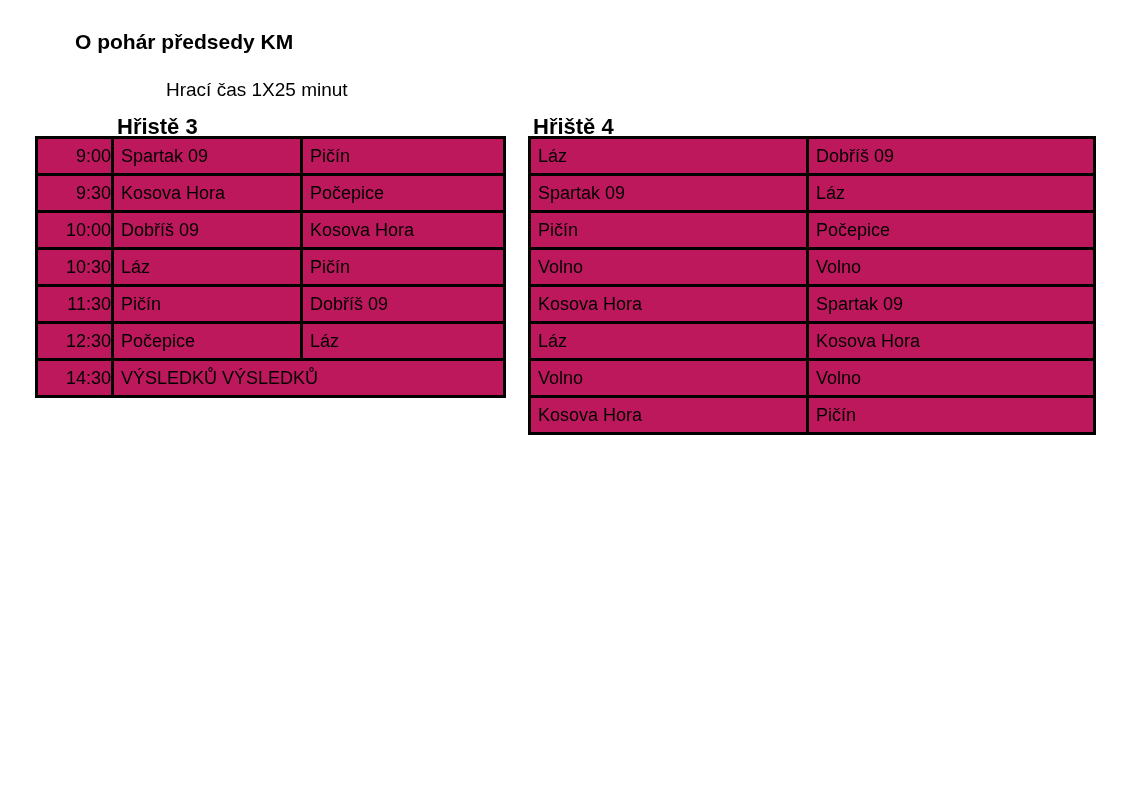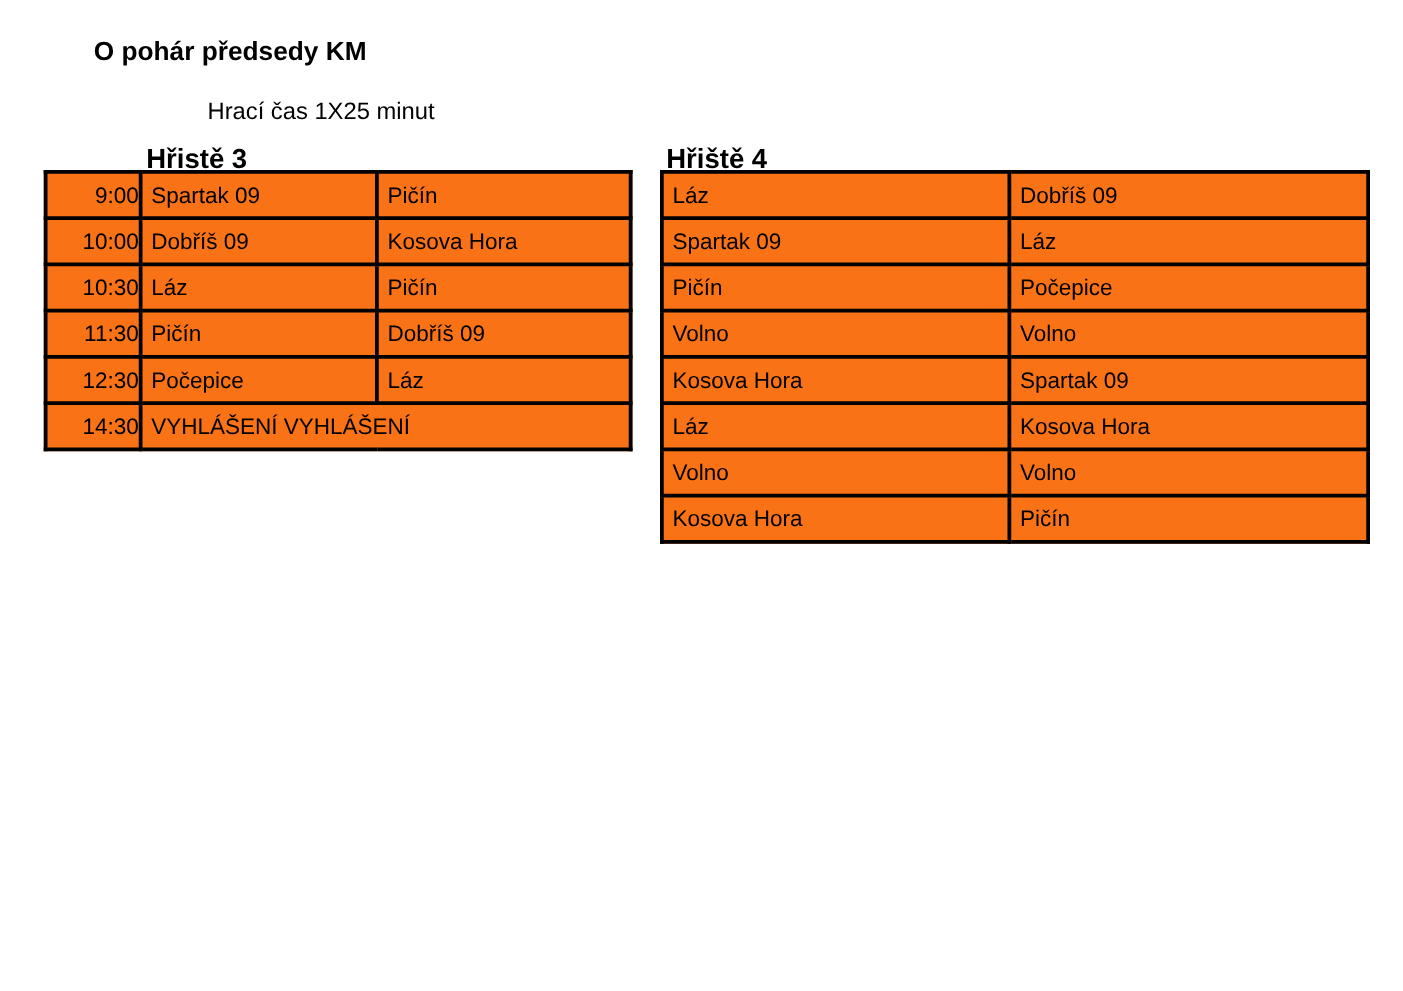--- a/index.html
+++ b/index.html
@@ -40,21 +40,21 @@
     white-space: nowrap;
     margin-top: 20px;
   }
   .court-header.c3 { left: 117px; }
   .court-header.c4 { left: 533px; }
 
   table.schedule {
     position: absolute;
     border-collapse: collapse;
     table-layout: fixed;
-    background: #f97316;
+    background: #be185d;
   }
   #court3-table { left: 35px;  top: 136px; width: 468px; }
   #court4-table { left: 528px; top: 136px; width: 565px; }
 
   table.schedule td {
     border: 3px solid #000000;
     height: 34px;            
     font-size: 18px;
     padding: 0 0 0 7px;
     vertical-align: middle;
@@ -83,20 +83,25 @@
       <col style="width:189px">
       <col style="width:203px">
   </colgroup>
   <tbody>
     <tr>
       <td class="time-cell">9:00</td>
       <td class="team-cell">Spartak 09</td>
       <td class="team-cell">Pičín</td>
     </tr>
     <tr>
+      <td class="time-cell">9:30</td>
+      <td class="team-cell">Kosova Hora</td>
+      <td class="team-cell">Počepice</td>
+    </tr>
+    <tr>
       <td class="time-cell">10:00</td>
       <td class="team-cell">Dobříš 09</td>
       <td class="team-cell">Kosova Hora</td>
     </tr>
     <tr>
       <td class="time-cell">10:30</td>
       <td class="team-cell">Láz</td>
       <td class="team-cell">Pičín</td>
     </tr>
     <tr>
@@ -104,21 +109,21 @@
       <td class="team-cell">Pičín</td>
       <td class="team-cell">Dobříš 09</td>
     </tr>
     <tr>
       <td class="time-cell">12:30</td>
       <td class="team-cell">Počepice</td>
       <td class="team-cell">Láz</td>
     </tr>
     <tr>
       <td class="time-cell">14:30</td>
-      <td class="team-cell" colspan="2">VYHLÁŠENÍ VYHLÁŠENÍ</td>
+      <td class="team-cell" colspan="2">VÝSLEDKŮ VÝSLEDKŮ</td>
     </tr>
   </tbody>
 </table>
 
 <table class="schedule" id="court4-table">
   <colgroup>
     <col style="width:278px">
       <col style="width:287px">
   </colgroup>
   <tbody>

